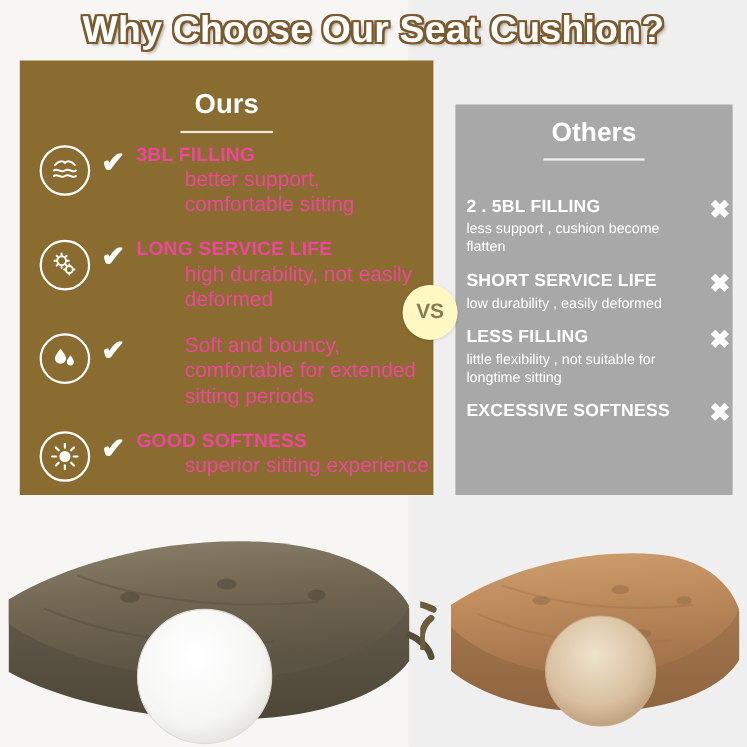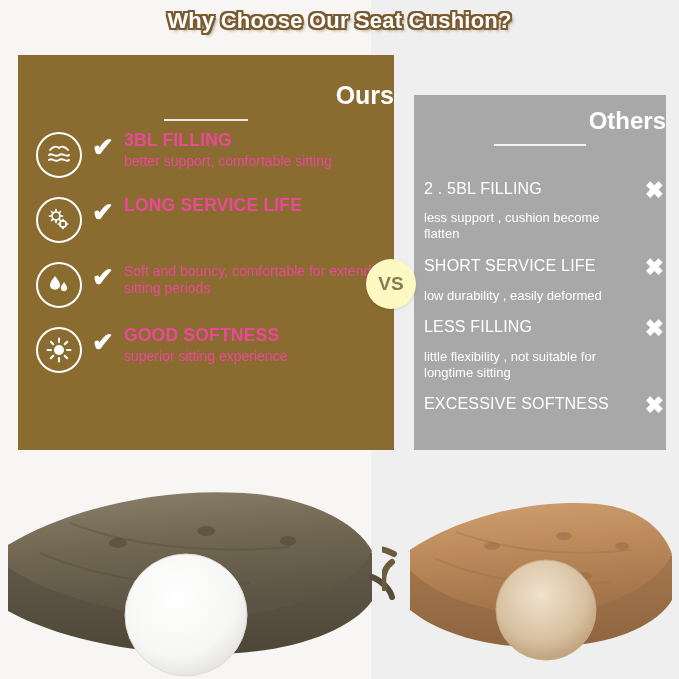--- a/index.html
+++ b/index.html
@@ -11,40 +11,40 @@
   }
   #stage{position:relative;width:679px;height:679px;overflow:hidden;background:#ffffff;}
 
   
   .half-left{position:absolute;left:0;top:0;width:371px;height:679px;background:#f7f6f4;}
   .half-right{position:absolute;left:371px;top:0;width:308px;height:679px;background:#efefef;}
 
   
   .title{
     position:absolute;left:0;top:8px;width:679px;text-align:center;
-    font-size:22px;font-weight:bold;color:#ffffff;letter-spacing:.2px;
+    font-size:34px;font-weight:bold;color:#ffffff;letter-spacing:.2px;
     text-shadow:
        2px 0 0 #7a5a2e, -2px 0 0 #7a5a2e, 0 2px 0 #7a5a2e, 0 -2px 0 #7a5a2e,
        2px 2px 0 #7a5a2e, -2px 2px 0 #7a5a2e, 2px -2px 0 #7a5a2e, -2px -2px 0 #7a5a2e,
        3px 3px 3px rgba(80,60,25,.45);
     white-space:nowrap;
   }
 
   
   .panel-ours{
     position:absolute;left:18px;top:55px;width:376px;height:395px;
     background:#8a6c31;
   }
   .panel-others{
     position:absolute;left:414px;top:95px;width:252px;height:355px;
     background:#a8a8a8;
   }
 
   .panel-head{
-    text-align:right;color:#fff;font-weight:bold;
+    text-align:center;color:#fff;font-weight:bold;
   }
   .panel-ours .panel-head{font-size:25px;padding-top:26px;}
   .panel-others .panel-head{font-size:24px;padding-top:12px;}
   .rule{
     height:2px;background:rgba(255,255,255,.85);margin:9px auto 0;
   }
   .panel-ours .rule{width:84px;}
   .panel-others .rule{width:92px;}
 
   
@@ -54,27 +54,27 @@
     width:42px;height:42px;border-radius:50%;
     border:2px solid #ffffff;flex:0 0 42px;margin-top:2px;
     display:flex;align-items:center;justify-content:center;color:#fff;
   }
   .check{
     flex:0 0 30px;margin-left:10px;margin-top:4px;
     color:#fff;font-size:26px;font-weight:bold;line-height:1;
   }
   .row-txt{flex:1;color:#ec4899;padding-left:2px;}
   .row-title{font-size:17.5px;font-weight:bold;letter-spacing:.2px;line-height:1.15;}
-  .row-sub{font-size:14px;line-height:1.2;margin-top:3px;}
+  .row-sub{font-size:19px;line-height:1.2;margin-top:3px;margin-left:44px;}
 
   
   .others-list{position:absolute;left:424px;top:180px;width:240px;}
   .orow{margin-bottom:15px;position:relative;padding-right:30px;}
-  .orow-title{font-size:16px;font-weight:normal;color:#ffffff;letter-spacing:.2px;line-height:1.15;}
-  .orow-sub{font-size:13px;color:#ffffff;line-height:1.22;margin-top:12px;}
+  .orow-title{font-size:16px;font-weight:bold;color:#ffffff;letter-spacing:.2px;line-height:1.15;}
+  .orow-sub{font-size:13px;color:#ffffff;line-height:1.22;margin-top:2px;}
   .xmark{
     position:absolute;right:0;top:-1px;color:#fff;font-size:23px;font-weight:bold;line-height:1;
   }
 
   
   .vs{
     position:absolute;left:366px;top:259px;width:50px;height:50px;border-radius:50%;
     background:#fef9c3;color:#8a7a55;font-weight:bold;font-size:19px;
     display:flex;align-items:center;justify-content:center;
     box-shadow:0 1px 3px rgba(0,0,0,.12);
@@ -214,20 +214,21 @@
             <path d="M17,12.5 v1.5"></path>
               <path d="M17,20 v1.5"></path>
             <path d="M12.3,17 h1.5"></path>
               <path d="M20.2,17 h1.5"></path>
           </g>
         </svg>
       </div>
       <div class="check">✔</div>
       <div class="row-txt">
         <div class="row-title">LONG SERVICE LIFE</div>
+        <div class="row-sub">high durability, not easily deformed</div>
       </div>
     </div>
 
     <div class="row">
       <div class="ico">
         <svg width="26" height="26" viewBox="0 0 26 26">
           <path d="M9,4 C12,8 14,10.5 14,13 C14,15.8 11.8,17.6 9,17.6 C6.2,17.6 4,15.8 4,13 C4,10.5 6,8 9,4 Z" fill="#fff"></path>
           <path d="M18,10 C20,12.8 21.2,14.4 21.2,16 C21.2,17.9 19.8,19.2 18,19.2 C16.2,19.2 14.8,17.9 14.8,16 C14.8,14.4 16,12.8 18,10 Z" fill="#fff"></path>
         </svg>
       </div>

